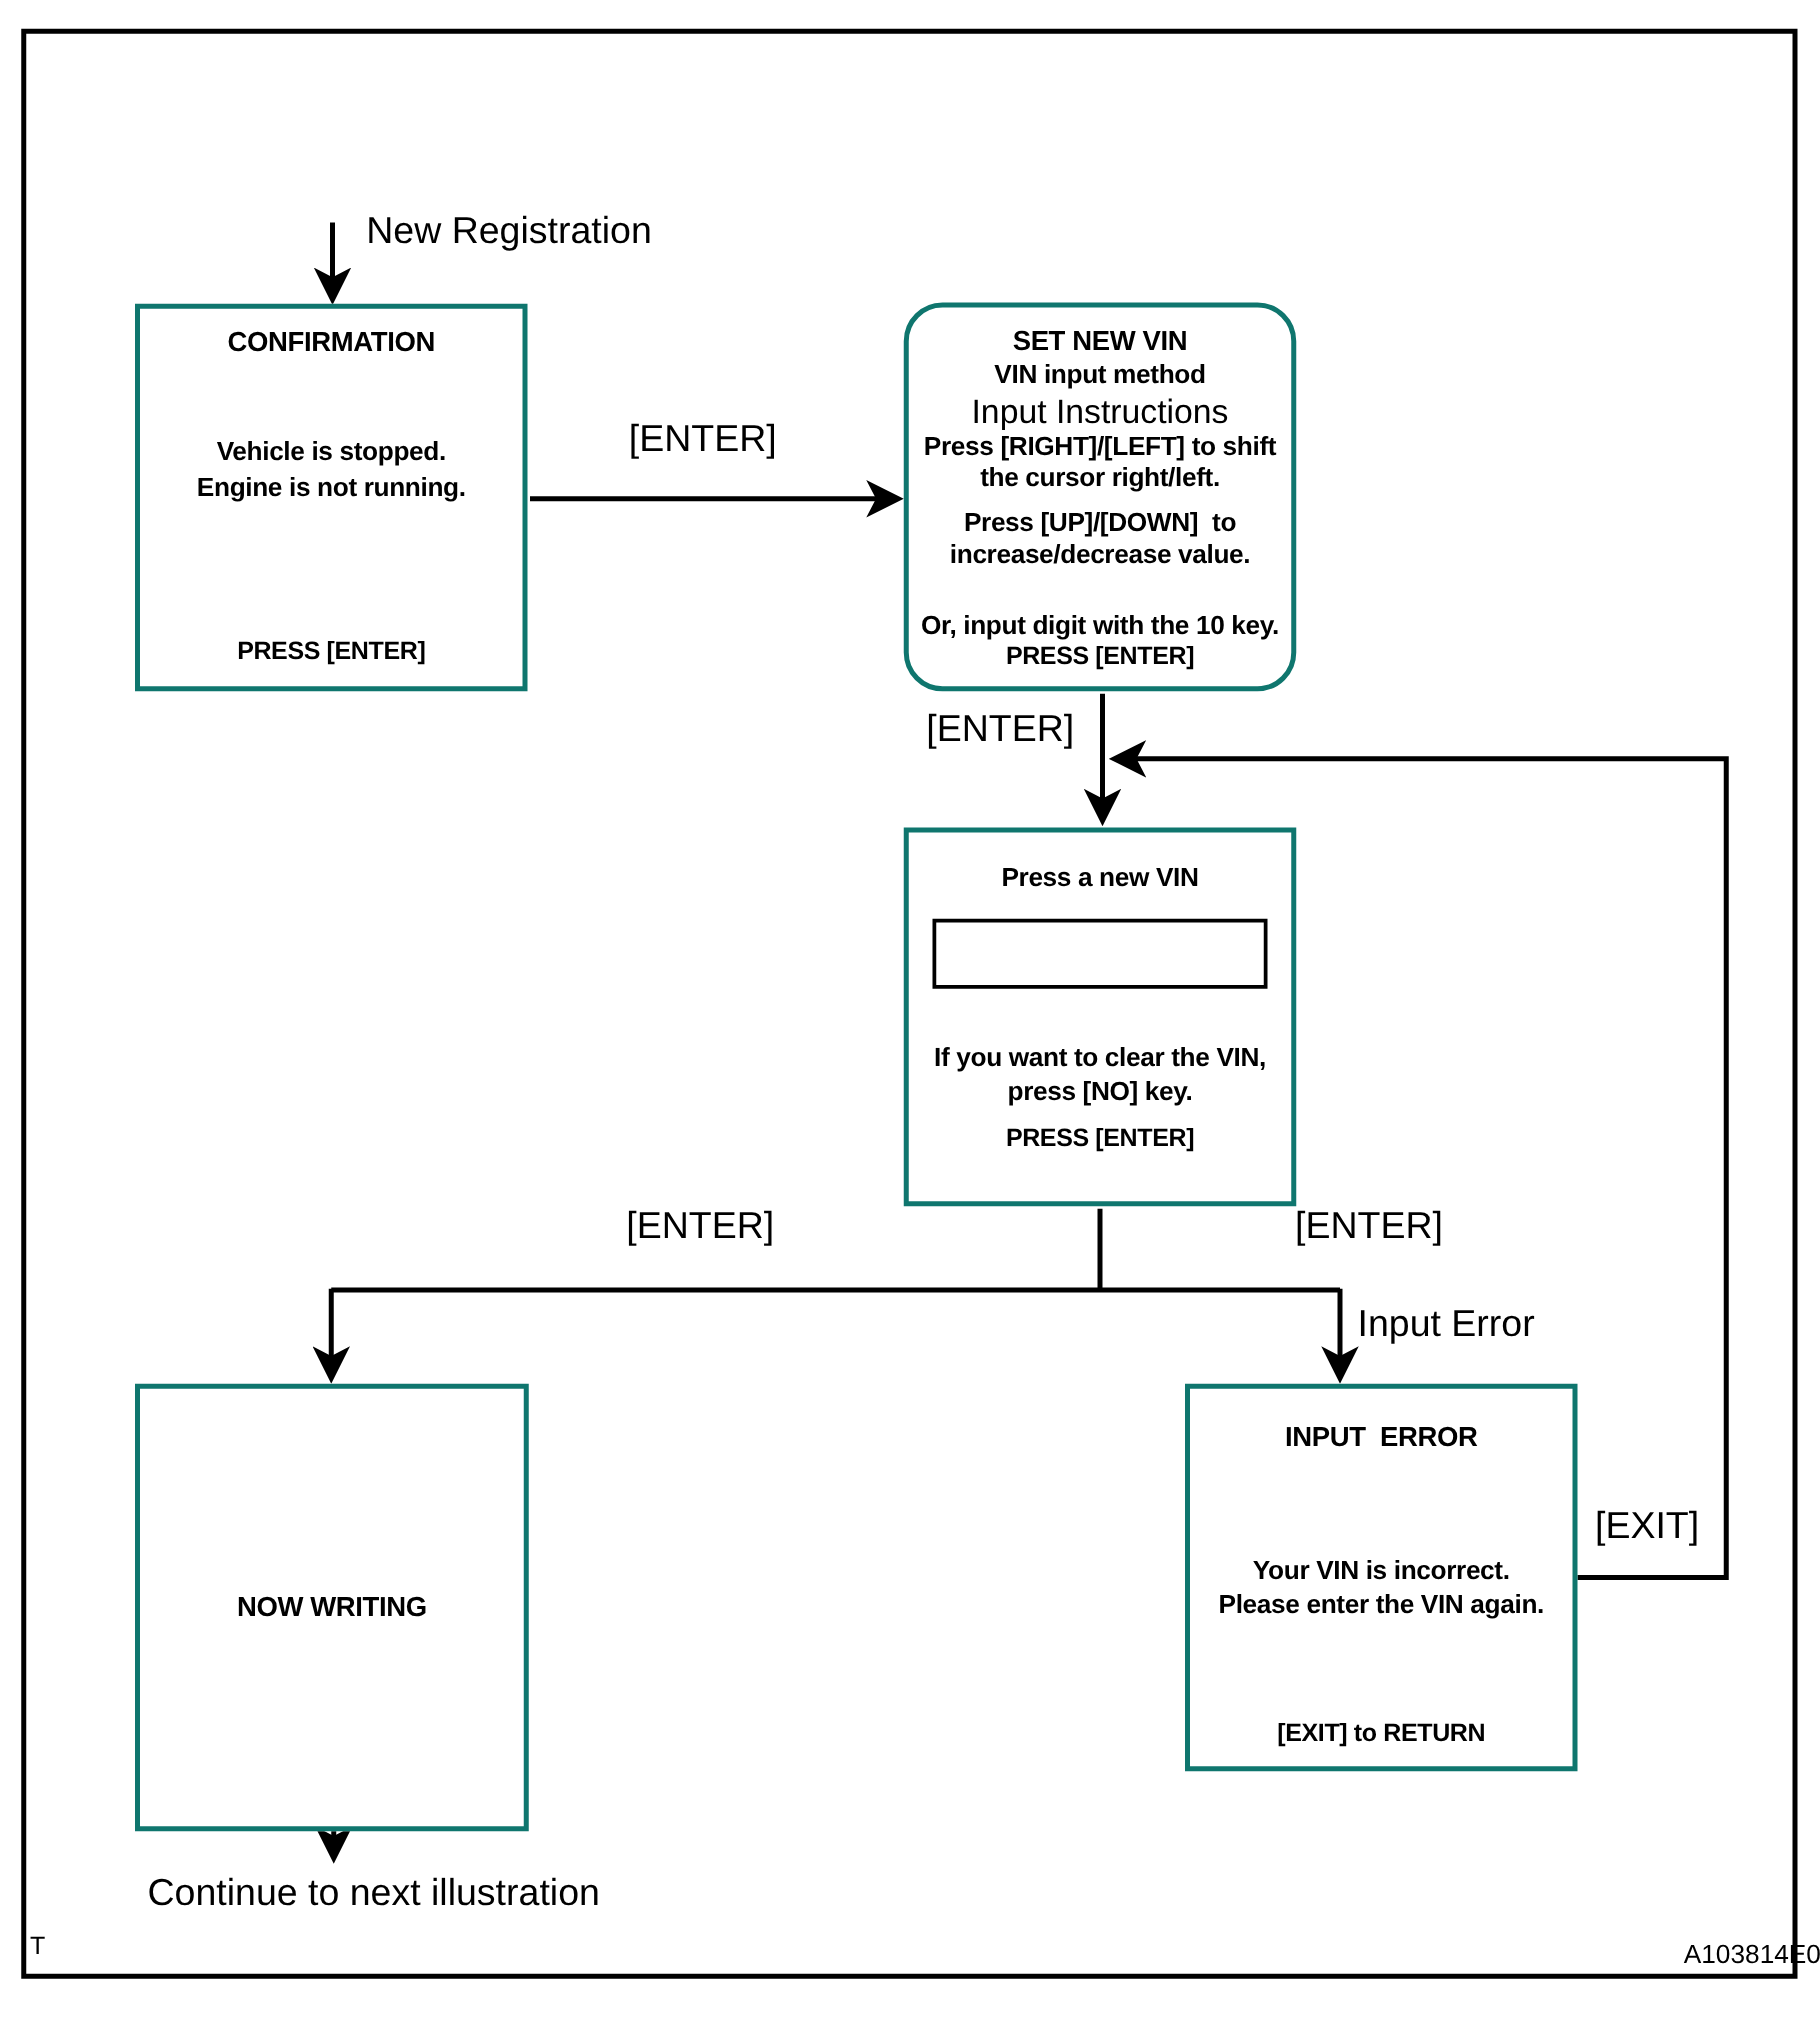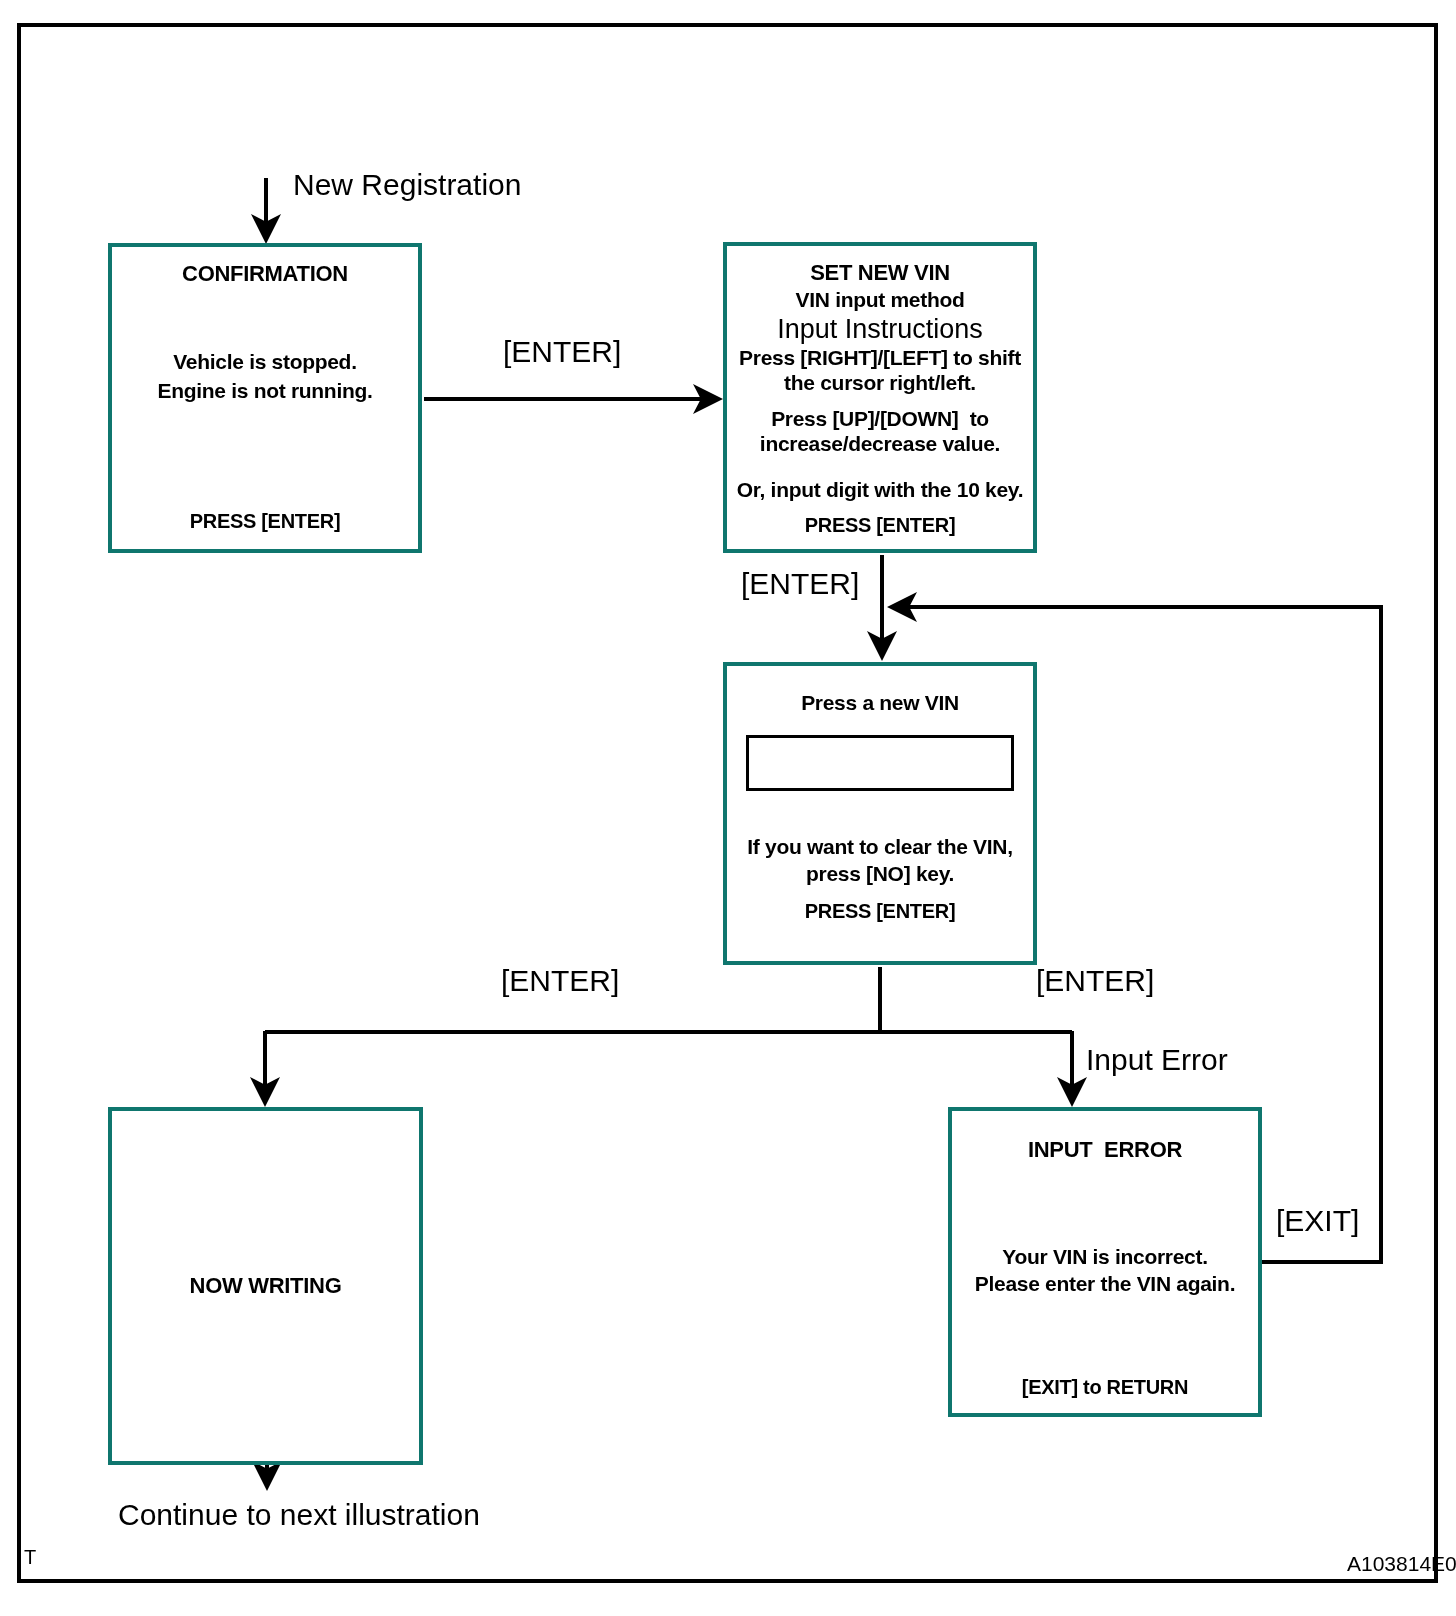--- a/index.html
+++ b/index.html
@@ -64,29 +64,29 @@
     </g>
   </svg>
 
   <div class="fbox" style="left:108px; top:243px; width:314px; height:310px; padding-top:14px; padding-bottom:16px;">
     <div class="box-title">CONFIRMATION</div>
     <div class="btext" style="margin-top:60px;">Vehicle is stopped.</div>
     <div class="btext">Engine is not running.</div>
     <div class="box-footer">PRESS [ENTER]</div>
   </div>
 
-  <div class="fbox" style="left:723px; top:242px; width:314px; height:311px; padding-top:13px; padding-bottom:12px;">
+  <div class="fbox" style="left:723px; top:242px; width:314px; height:311px; padding-top:13px; padding-bottom:12px;border-radius:31px;">
     <div class="box-title" style="line-height:27px;">SET NEW VIN</div>
     <div class="btext btext-tight" style="line-height:27px;">VIN input method</div>
     <div class="heading">Input Instructions</div>
     <div class="btext btext-tight">Press [RIGHT]/[LEFT] to shift</div>
     <div class="btext btext-tight">the cursor right/left.</div>
     <div class="btext btext-tight" style="margin-top:11px;">Press [UP]/[DOWN]  to</div>
     <div class="btext btext-tight">increase/decrease value.</div>
-    <div class="btext btext-tight" style="margin-top:21px;">Or, input digit with the 10 key.</div>
+    <div class="btext btext-tight" style="margin-top:32px;">Or, input digit with the 10 key.</div>
     <div class="box-footer">PRESS [ENTER]</div>
   </div>
 
   <div class="fbox" style="left:723px; top:662px; width:314px; height:303px; padding-top:24px; padding-bottom:38px;">
     <div class="btext btext-tight">Press a new VIN</div>
     <div class="vin-field"></div>
     <div class="btext" style="margin-top:42px; line-height:27px;">If you want to clear the VIN,</div>
     <div class="btext" style="line-height:27px;">press [NO] key.</div>
     <div class="box-footer">PRESS [ENTER]</div>
   </div>

